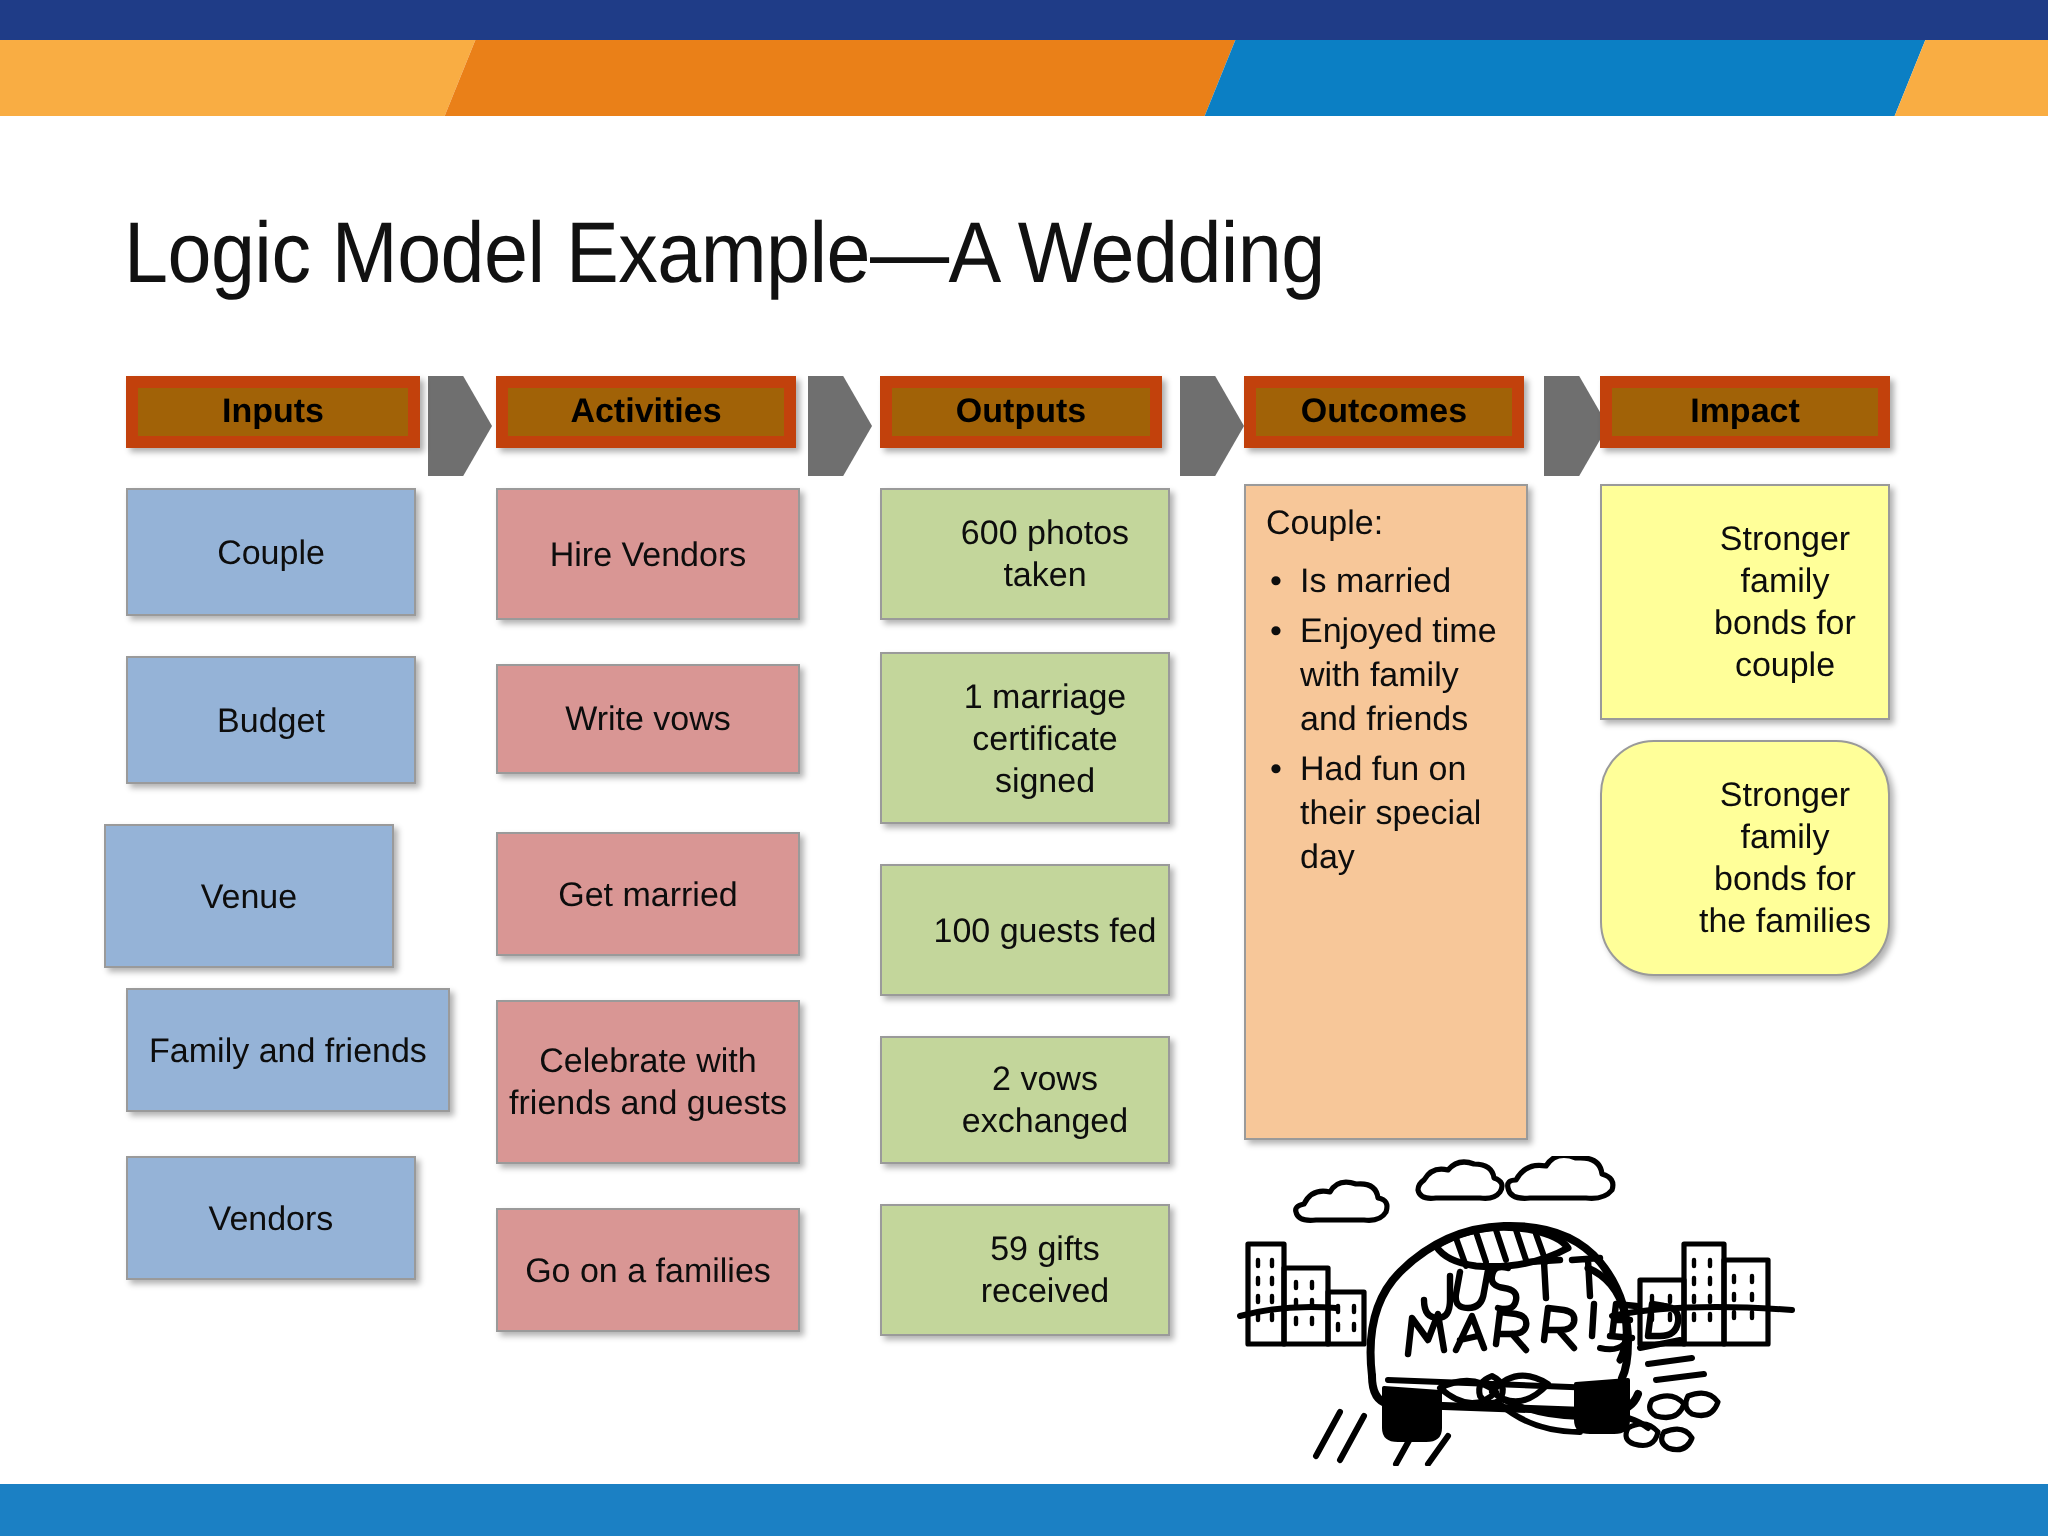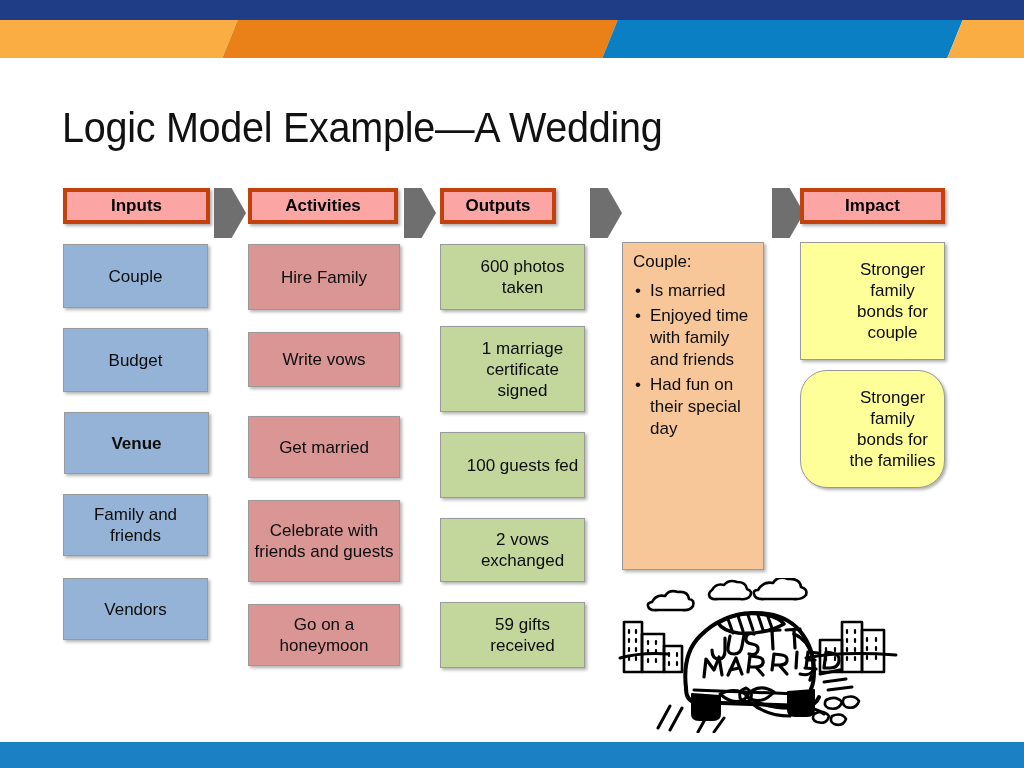--- a/index.html
+++ b/index.html
@@ -72,22 +72,22 @@
   }
 
   .column {
     position: absolute;
     top: 188px;
   }
 
   
   .col-header {
     box-sizing: border-box;
-    background: #fca5a5;
-    border: 4px solid #c2410c;
+    background: #a16207;
+    border: 6px solid #c2410c;
     box-shadow: 2px 2px 3px rgba(0,0,0,0.32);
     height: 36px;
     display: flex;
     align-items: center;
     justify-content: center;
     font-size: 17px;
     font-weight: bold;
     color: #000000;
   }
 
@@ -187,42 +187,45 @@
   <div class="chevron" style="left:214px;"></div>
   <div class="chevron" style="left:404px;"></div>
   <div class="chevron" style="left:590px;"></div>
   <div class="chevron" style="left:772px;"></div>
 
   <div class="column" style="left:63px; width:147px;">
     <div class="col-header" style="width:147px;">Inputs</div>
   </div>
   <div class="cell blue" style="left:63px; top:244px; width:145px; height:64px;">Couple</div>
   <div class="cell blue" style="left:63px; top:328px; width:145px; height:64px;">Budget</div>
-  <div class="cell blue" style="left:64px; top:412px; width:145px; height:62px;font-weight:bold;">Venue</div>
-  <div class="cell blue" style="left:63px; top:494px; width:145px; height:62px;">Family and friends</div>
+  <div class="cell blue" style="left:52px; top:412px; width:145px; height:72px;">Venue</div>
+  <div class="cell blue" style="left:63px; top:494px; width:162px; height:62px;">Family and friends</div>
   <div class="cell blue" style="left:63px; top:578px; width:145px; height:62px;">Vendors</div>
 
   <div class="column" style="left:248px; width:150px;">
     <div class="col-header" style="width:150px;">Activities</div>
   </div>
-  <div class="cell pink" style="left:248px; top:244px; width:152px; height:66px;">Hire Family</div>
+  <div class="cell pink" style="left:248px; top:244px; width:152px; height:66px;">Hire Vendors</div>
   <div class="cell pink" style="left:248px; top:332px; width:152px; height:55px;">Write vows</div>
   <div class="cell pink" style="left:248px; top:416px; width:152px; height:62px;">Get married</div>
   <div class="cell pink" style="left:248px; top:500px; width:152px; height:82px;">Celebrate with friends and guests</div>
-  <div class="cell pink" style="left:248px; top:604px; width:152px; height:62px;">Go on a honeymoon</div>
+  <div class="cell pink" style="left:248px; top:604px; width:152px; height:62px;">Go on a families</div>
 
   <div class="column" style="left:440px; width:145px;">
-    <div class="col-header" style="width:116px;">Outputs</div>
+    <div class="col-header" style="width:141px;">Outputs</div>
   </div>
   <div class="cell green" style="left:440px; top:244px; width:145px; height:66px;">600 photos taken</div>
   <div class="cell green" style="left:440px; top:326px; width:145px; height:86px;">1 marriage certificate signed</div>
   <div class="cell green" style="left:440px; top:432px; width:145px; height:66px;">100 guests fed</div>
   <div class="cell green" style="left:440px; top:518px; width:145px; height:64px;">2 vows exchanged</div>
   <div class="cell green" style="left:440px; top:602px; width:145px; height:66px;">59 gifts received</div>
 
+  <div class="column" style="left:622px; width:140px;">
+    <div class="col-header" style="width:140px;">Outcomes</div>
+  </div>
   <div id="outcomes-panel" style="left:622px; top:242px; width:142px; height:328px;">
     <div id="outcomes-heading">Couple:</div>
     <ul id="outcomes-list">
       <li>Is married</li>
       <li>Enjoyed time with family and friends</li>
       <li>Had fun on their special day</li>
     </ul>
   </div>
 
   <div class="column" style="left:800px; width:145px;">

